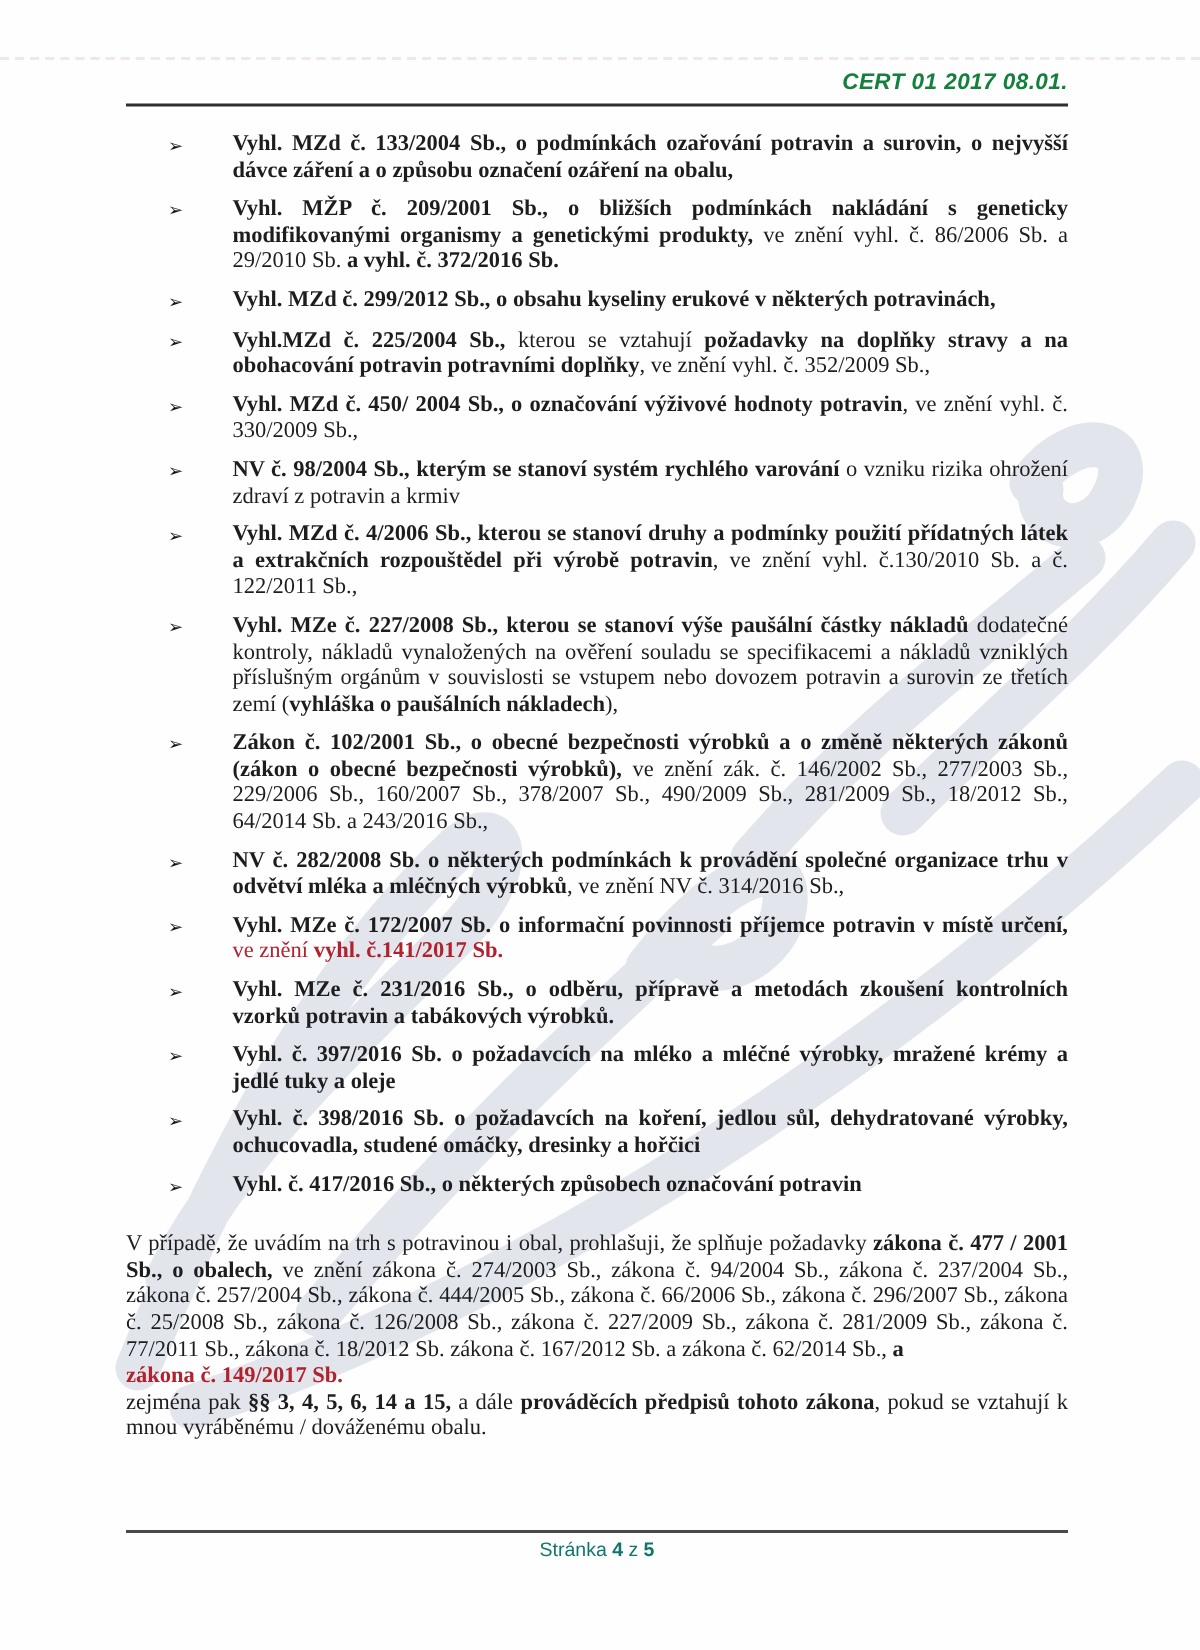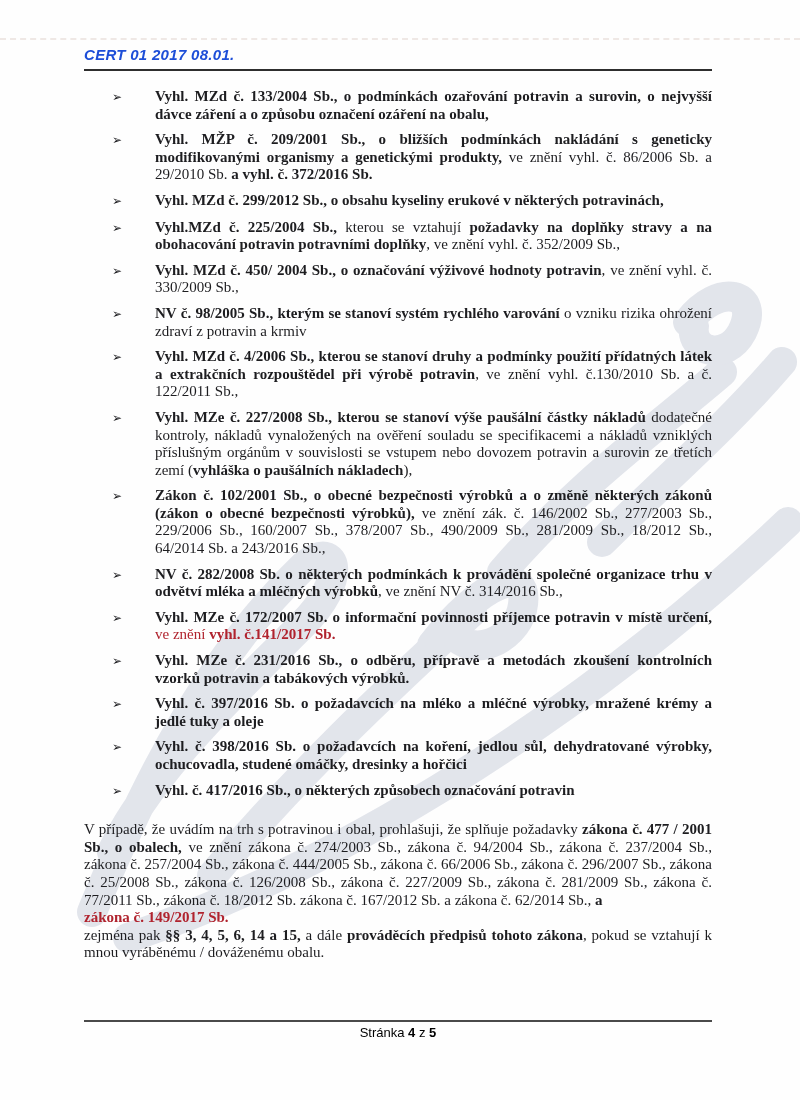--- a/index.html
+++ b/index.html
@@ -24,25 +24,25 @@
     position:absolute;left:0;top:38px;width:100%;height:0;
     border-top:2px dashed #ece3df;
     opacity:.8;
   }
   .watermark{
     position:absolute;inset:0;z-index:0;pointer-events:none;
   }
   .content-layer{position:relative;z-index:1;}
   .header-row{
     position:absolute;left:84px;top:46px;width:628px;
-    text-align:left;
+    text-align:right;
     font-family:"Liberation Sans","DejaVu Sans",sans-serif;
     font-style:italic;font-weight:600;
     font-size:15px;letter-spacing:.3px;
-    color:#1d4ed8;
+    color:#15803d;
   }
   .header-rule{
     position:absolute;left:84px;top:69px;width:628px;height:2px;
     background:var(--rule);
   }
   .body-block{
     position:absolute;left:84px;top:88px;width:628px;
     font-size:15px;line-height:17.6px;
   }
   .reg-list{list-style:none;}
@@ -72,21 +72,21 @@
   .red{color:var(--red);}
   .footer-rule{
     position:absolute;left:84px;top:1020px;width:628px;height:2px;
     background:#4a4a4a;
   }
   .footer-row{
     position:absolute;left:84px;top:1025px;width:628px;
     text-align:center;
     font-family:"Liberation Sans","DejaVu Sans",sans-serif;
     font-size:13px;
-    color:#000000;
+    color:#0f766e;
   }
 </style>
 </head>
 <body>
 
 <div class="page">
 
   <div class="scan-artifact"></div>
 
   <svg class="watermark" viewBox="0 0 800 1100" xmlns="http://www.w3.org/2000/svg">
@@ -130,21 +130,21 @@
     <span class="item-text"><span class="bold">Vyhl.MZd č. 225/2004 Sb.,</span><span> kterou se vztahují </span><span class="bold">požadavky na doplňky stravy a na obohacování potravin potravními doplňky</span><span>, ve znění vyhl. č. 352/2009 Sb.,</span></span>
   </li>
 
   <li class="list-item">
     <span class="bullet">➢</span>
     <span class="item-text"><span class="bold">Vyhl. MZd č. 450/ 2004 Sb., o označování výživové hodnoty potravin</span><span>, ve znění vyhl. č. 330/2009 Sb.,</span></span>
   </li>
 
   <li class="list-item">
     <span class="bullet">➢</span>
-    <span class="item-text"><span class="bold">NV č. 98/2005 Sb., kterým se stanoví systém rychlého varování</span><span> o vzniku rizika ohrožení zdraví z potravin a krmiv</span></span>
+    <span class="item-text"><span class="bold">NV č. 98/2004 Sb., kterým se stanoví systém rychlého varování</span><span> o vzniku rizika ohrožení zdraví z potravin a krmiv</span></span>
   </li>
 
   <li class="list-item">
     <span class="bullet">➢</span>
     <span class="item-text"><span class="bold">Vyhl. MZd č. 4/2006 Sb., kterou se stanoví druhy a podmínky použití přídatných látek a extrakčních rozpouštědel při výrobě potravin</span><span>, ve znění vyhl. č.130/2010 Sb. a č. 122/2011 Sb.,</span></span>
   </li>
 
   <li class="list-item">
     <span class="bullet">➢</span>
     <span class="item-text"><span class="bold">Vyhl. MZe č. 227/2008 Sb., kterou se stanoví výše paušální částky nákladů</span><span> dodatečné kontroly, nákladů vynaložených na ověření souladu se specifikacemi a nákladů vzniklých příslušným orgánům v souvislosti se vstupem nebo dovozem potravin a surovin ze třetích zemí (</span><span class="bold">vyhláška o paušálních nákladech</span><span>),</span></span>

